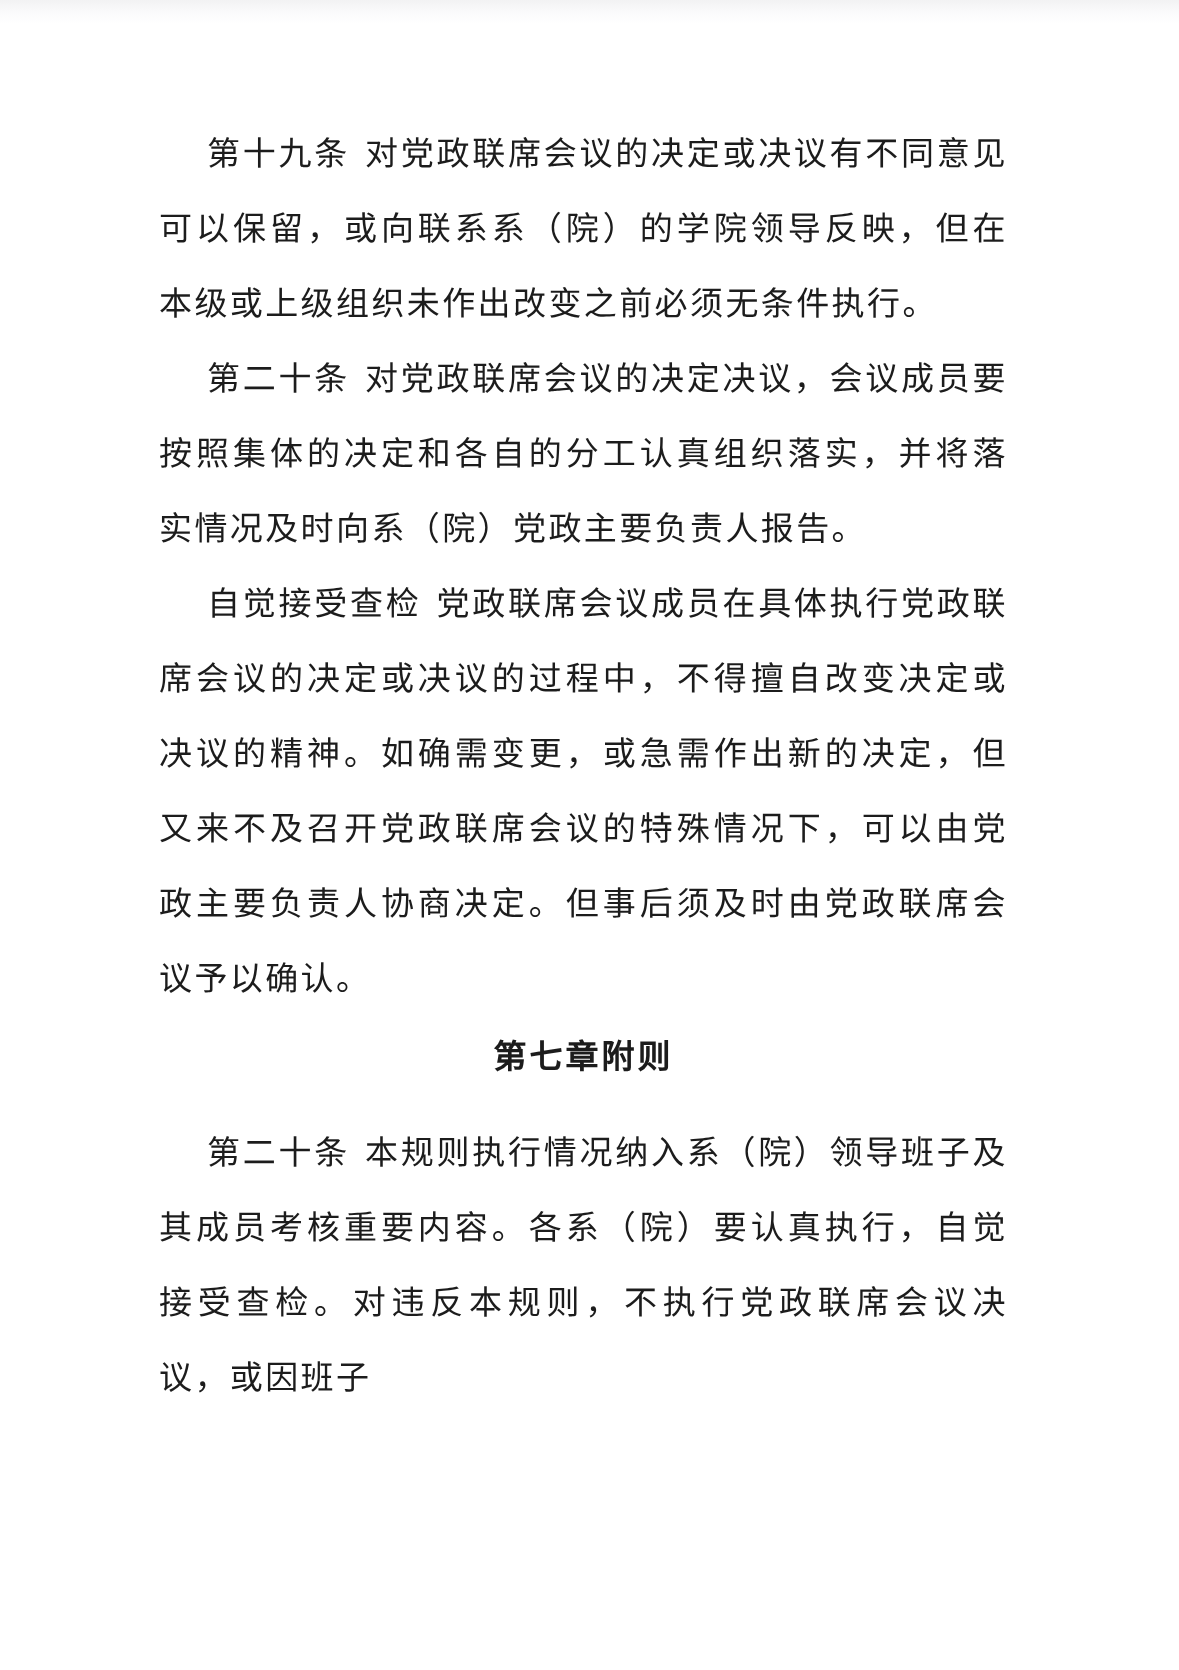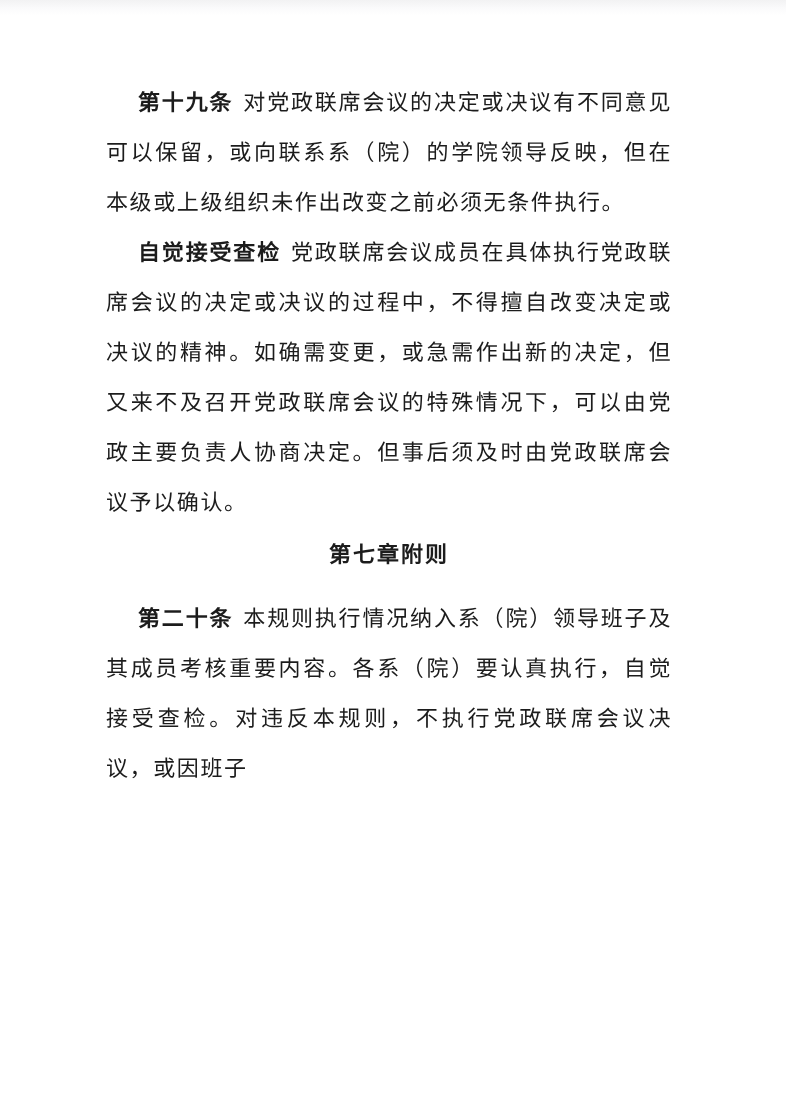--- a/index.html
+++ b/index.html
@@ -36,21 +36,21 @@
     line-height: 50px;
   }
   .doc-page p.article {
     margin: 0;
     text-indent: 32px;
     text-align: justify;
     text-justify: inter-character;
     word-break: break-all;
   }
   .article .article-label {
-    font-weight: bold;
+    font-weight: normal;
     margin-right: 10px;
   }
   .chapter-heading {
     margin: 2px 0 14px 0;
     text-align: center;
     font-size: 22px;
     font-weight: bold;
     letter-spacing: 2px;
     line-height: 50px;
   }
@@ -59,20 +59,21 @@
   }
 </style>
 </head>
 <body>
 
 <div class="viewport">
   <div class="doc-page">
 
     <p class="article"><span class="article-label">第十九条</span><span>对党政联席会议的决定或决议有不同意见可以保留，或向联系系（院）的学院领导反映，但在本级或上级组织未作出改变之前必须无条件执行。</span></p>
 
+    <p class="article"><span class="article-label">第二十条</span><span>对党政联席会议的决定决议，会议成员要按照集体的决定和各自的分工认真组织落实，并将落实情况及时向系（院）党政主要负责人报告。</span></p>
 
     <p class="article"><span class="article-label">自觉接受查检</span><span>党政联席会议成员在具体执行党政联席会议的决定或决议的过程中，不得擅自改变决定或决议的精神。如确需变更，或急需作出新的决定，但又来不及召开党政联席会议的特殊情况下，可以由党政主要负责人协商决定。但事后须及时由党政联席会议予以确认。</span></p>
 
     <h2 class="chapter-heading"><span class="chapter-number">第七章</span><span>附则</span></h2>
 
 
     <p class="article"><span class="article-label">第二十条</span><span>本规则执行情况纳入系（院）领导班子及其成员考核重要内容。各系（院）要认真执行，自觉接受查检。对违反本规则，不执行党政联席会议决议，或因班子</span></p>
 
   </div>
   <div class="top-fade"></div>

